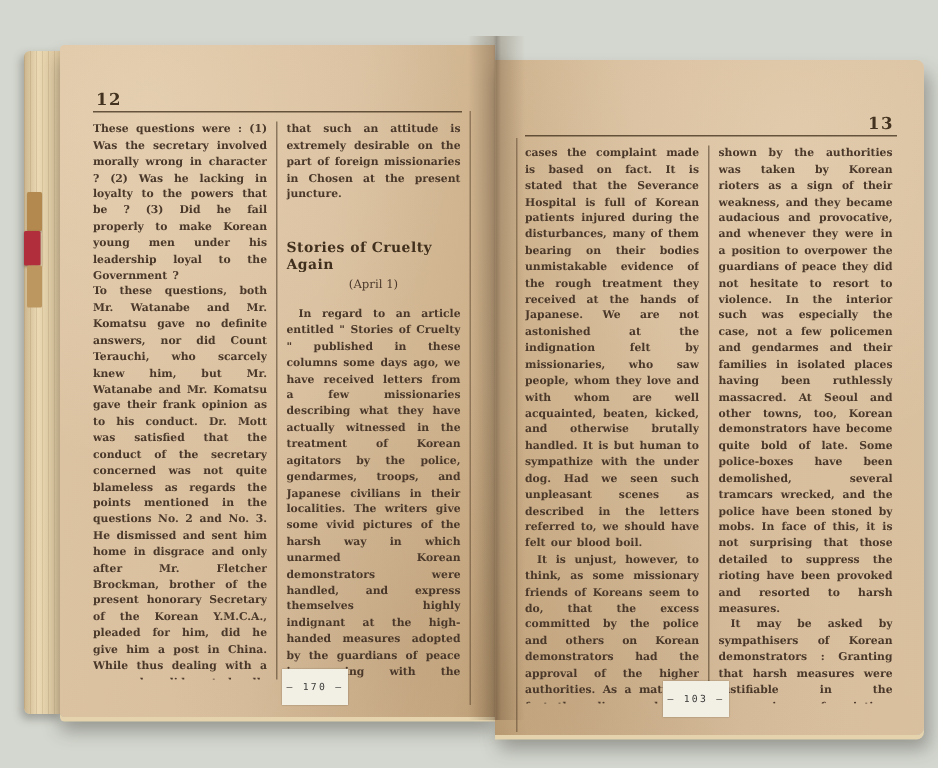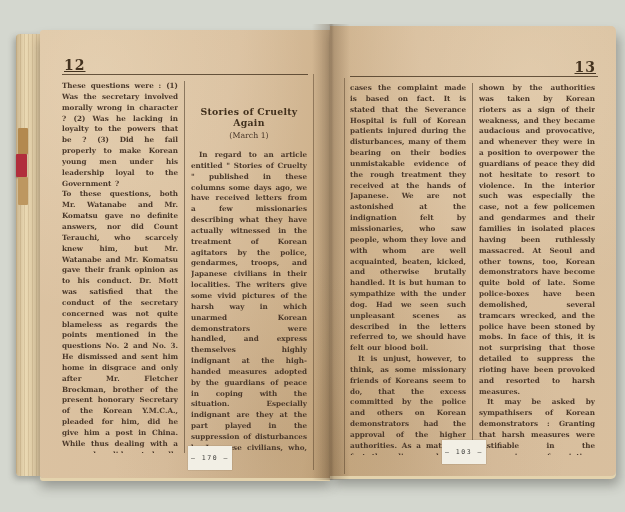--- a/index.html
+++ b/index.html
@@ -29,59 +29,59 @@
   .page-left{
     left:24px;top:6px;width:290px;height:448px;
     background:
       radial-gradient(120% 90% at 20% 10%, rgba(255,244,220,.25), rgba(0,0,0,0) 60%),
       radial-gradient(80% 60% at 80% 90%, rgba(120,85,50,.12), rgba(0,0,0,0) 70%),
       linear-gradient(100deg,#dcc3a2 0%,#d9bf9e 55%,#cbae87 92%,#bfa179 100%);
     border-radius:3px 0 0 3px;
     box-shadow:0 3px 0 #e4d3ad, 0 9px 12px rgba(50,50,45,.38);
   }
   .page-right{
-    left:314px;top:2px;width:286px;height:450px;
+    left:314px;top:16px;width:286px;height:450px;
     background:
       radial-gradient(110% 80% at 70% 12%, rgba(255,244,220,.22), rgba(0,0,0,0) 60%),
       radial-gradient(90% 60% at 20% 95%, rgba(120,85,50,.10), rgba(0,0,0,0) 70%),
       linear-gradient(260deg,#d9c09f 0%,#d8be9d 55%,#c9ac85 94%,#bb9d75 100%);
     border-radius:0 5px 5px 0;
     box-shadow:0 3px 0 #e4d3ad, 3px 9px 12px rgba(50,50,45,.38);
   }
   
   .spine-shadow{
     position:absolute;left:296px;top:0;width:38px;height:456px;
     background:linear-gradient(90deg, rgba(0,0,0,0) 0%, rgba(80,58,36,.28) 44%, rgba(60,42,26,.38) 50%, rgba(80,58,36,.24) 58%, rgba(0,0,0,0) 100%);
     pointer-events:none;
   }
 
   .textblock{position:absolute;color:#4a382a;}
   .page-left .textblock{left:22px;top:30px;width:246px;height:404px;}
   .page-right .textblock{left:20px;top:36px;width:248px;height:402px;}
 
   .folio-row{height:14px;position:relative;}
-  .folio{font-size:14px;font-weight:bold;letter-spacing:1px;color:#43321f;text-decoration:underline;}
+  .folio{font-size:11px;font-weight:bold;letter-spacing:1px;color:#43321f;}
   .folio.left{position:absolute;left:2px;bottom:1px;}
   .folio.right{position:absolute;right:2px;bottom:1px;}
   .head-rule{border-bottom:1px solid rgba(70,52,32,.8);margin-bottom:6px;}
 
   .cols{display:flex;}
   .col{width:116px;height:372px;overflow:hidden;}
   .col-divider{width:1px;background:rgba(70,52,32,.55);margin:0 6px;height:372px;}
   .inner-rule{position:absolute;top:14px;width:1px;height:396px;background:rgba(70,52,32,.45);}
   .page-left .inner-rule{right:-6px;}
   .page-right .inner-rule{left:-6px;top:16px;}
 
   .p{
     font-size:7.2px;line-height:10.85px;text-align:justify;
     text-indent:8px;margin:0;word-spacing:1px;font-weight:bold;
   }
   .p.cont{text-indent:0;}
   .article-heading{
-    font-size:9.3px;font-weight:bold;text-align:center;color:#41301d;
+    font-size:9.3px;font-weight:bold;color:#41301d;
     margin:25px 0 3px 0;letter-spacing:.3px;
   }
   .article-date{font-size:7.8px;text-align:center;margin:0 0 10px 0;}
 
   .folio-label{
     position:absolute;bottom:8px;
     background:#f2efe5;color:#3a3a38;
     font-family:"DejaVu Sans Mono", monospace;
     font-size:6.5px;letter-spacing:1.5px;line-height:8px;
     padding:8px 3px;box-shadow:0 0 1px rgba(0,0,0,.35);
@@ -109,22 +109,23 @@
       </div>
       <div class="head-rule"></div>
       <div class="cols">
         <div class="col">
           <p class="p cont">These questions were : (1) Was the secretary involved morally wrong in character ?  (2) Was he lacking in loyalty to the powers that be ? (3) Did he fail properly to make Korean young men under his leadership loyal to the Government ?</p>
           <p class="p cont">To these questions, both Mr. Watanabe and Mr. Komatsu gave no definite answers, nor did Count Terauchi, who scarcely knew him, but Mr. Watanabe and Mr. Komatsu gave their frank opinion as to his conduct. Dr. Mott was satisfied that the conduct of the secretary concerned was not quite blameless as regards the points mentioned in the questions No. 2 and No. 3.  He dismissed and sent him home in disgrace and only after Mr. Fletcher Brockman, brother of the present honorary Secretary of the Korean Y.M.C.A., pleaded for him, did he give him a post in China. While thus dealing with a man who did not loyally support the Government, Dr. Mott declined to receive any longer an annual subsidy of 10,000 yen granted by the Government to the Y.M.C.A.</p>
 
         </div>
         <div class="col-divider"></div>
         <div class="col">
+          <p class="p cont">that such an attitude is extremely desirable on the part of foreign missionaries in Chosen at the present juncture.</p>
           <div class="article-heading">Stories of Cruelty Again</div>
-          <div class="article-date">(March 1)</div>
+          <div class="article-date">(April 1)</div>
           <p class="p">In regard to an article entitled " Stories of Cruelty " published in these columns some days ago, we have received letters from a few missionaries describing what they have actually witnessed in the treatment of Korean agitators by the police, gendarmes, troops, and Japanese civilians in their localities. The writers give some vivid pictures of the harsh way in which unarmed Korean demonstrators were handled, and express themselves highly indignant at the high-handed measures adopted by the guardians of peace in coping with the situation. Especially indignant are they at the part played in the suppression of disturbances by Japanese civilians, who, in their opinion, had no right to take part in it. We have made inquiries into the matter and as the result we must admit that in not a few</p>
         </div>
       </div>
     </div>
     <div class="folio-label">– 170 –</div>
   </div>
 
   <div class="page page-right">
     <div class="textblock">
       <div class="inner-rule"></div>

